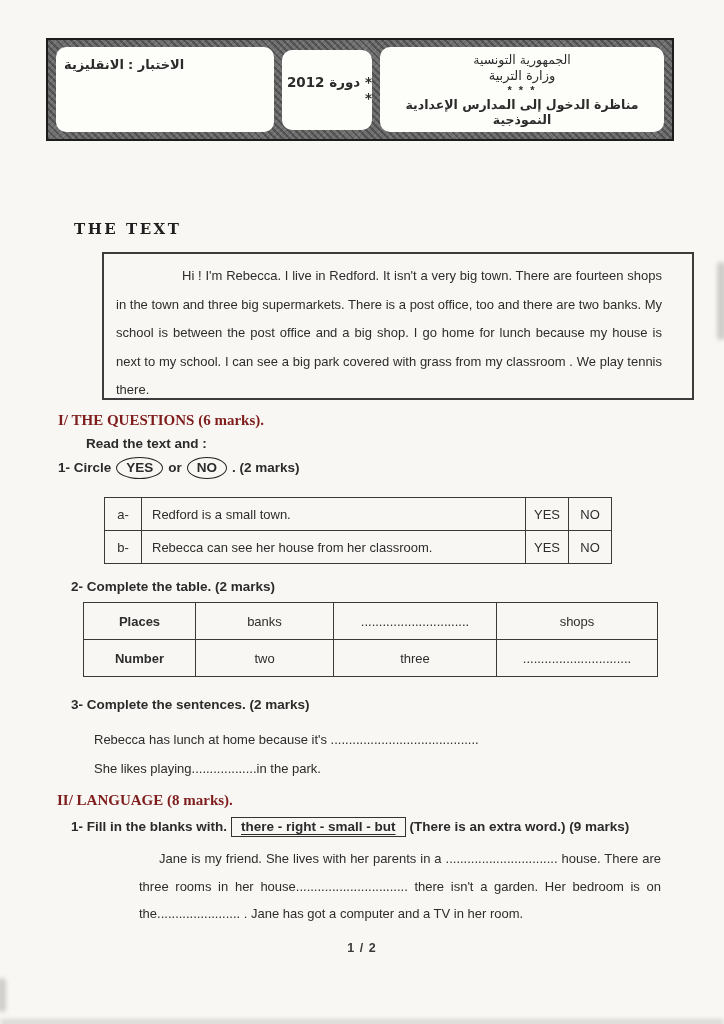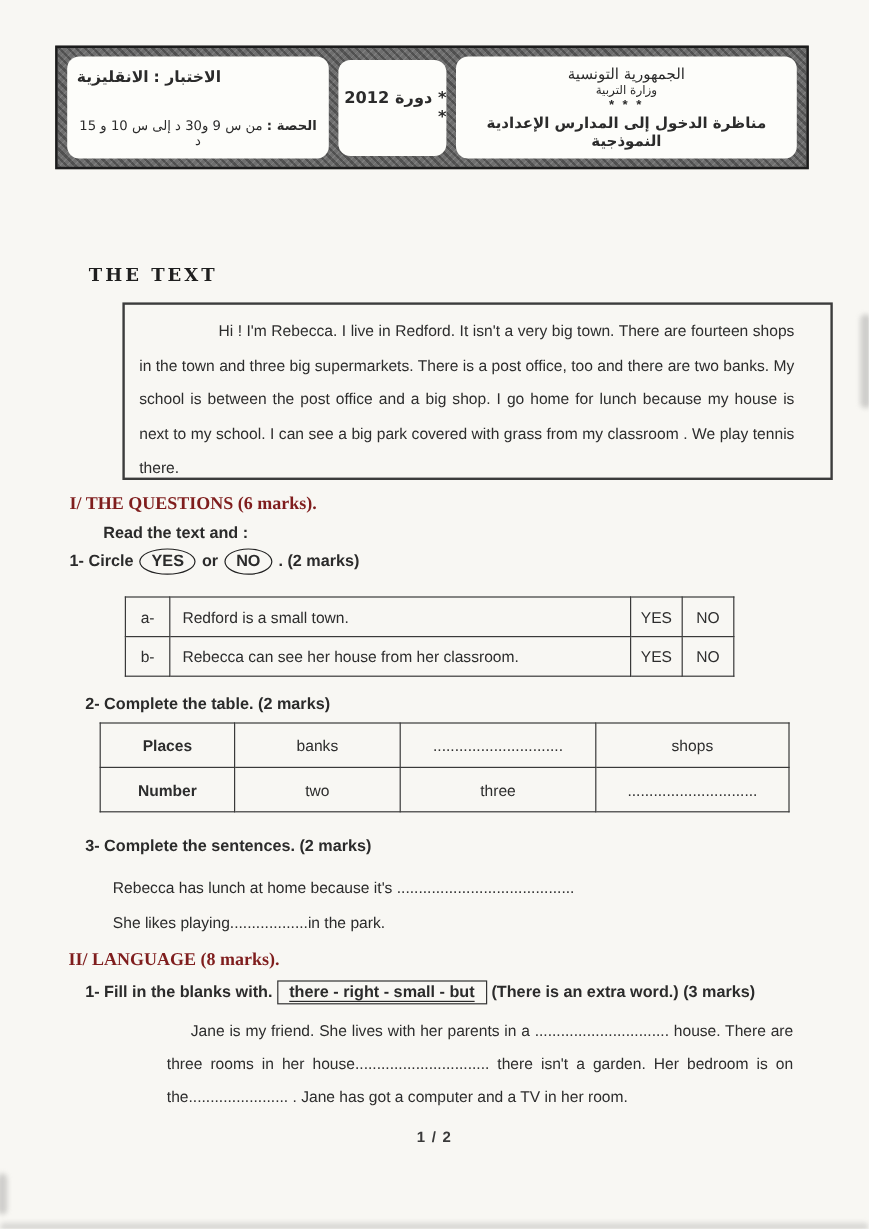--- a/index.html
+++ b/index.html
@@ -38,21 +38,21 @@
     width: 90px; align-self: center; height: 80px;
     display: flex; align-items: center; justify-content: center;
     font-size: 13.5px; font-weight: bold;
   }
   .panel-right {
     flex: 1; display: flex; flex-direction: column;
     justify-content: center; text-align: center; padding: 4px 6px;
     gap: 1px;
   }
   .panel-right .l1 { font-size: 12.5px; }
-  .panel-right .l2 { font-size: 10px; }
+  .panel-right .l2 { font-size: 13px; }
   .panel-right .stars { font-size: 11px; font-weight: bold; letter-spacing: 2px; }
   .panel-right .l3 { font-size: 12.5px; font-weight: bold; }
 
   
   .text-title {
     left: 74px; top: 220px;
     font-family: "DejaVu Serif", serif;
     font-weight: bold; font-size: 15px; letter-spacing: 2.5px;
     color: #1f1f1f;
   }
@@ -128,24 +128,20 @@
   .smudge-left { left: -2px; top: 978px; width: 8px; height: 34px; }
 </style>
 </head>
 <body>
 
 <div class="abs header-box">
   <div class="panel panel-left">
     <div class="subject-line ar">
       <span class="ar-b">الاختبار :</span>
       <span class="ar-b">الانقليزية</span>
-    </div>
-    <div class="time-line ar">
-      <span class="ar-b">الحصة :</span>
-      <span>من س 9 و30 د إلى س 10 و 15 د</span>
     </div>
   </div>
   <div class="panel panel-mid ar">
     <div>* دورة 2012 *</div>
   </div>
   <div class="panel panel-right">
     <div class="l1 ar">الجمهورية التونسية</div>
     <div class="l2 ar">وزارة التربية</div>
     <div class="stars">* * *</div>
     <div class="l3 ar">مناظرة الدخول إلى المدارس الإعدادية النموذجية</div>
@@ -201,21 +197,21 @@
 </tbody>
   </table>
 
 <div class="abs q3-title">3- Complete the sentences. (2 marks)</div>
 <div class="abs q3-s1">Rebecca has lunch at home because it's .........................................</div>
 <div class="abs q3-s2">She likes playing..................in the park.</div>
 
 <div class="abs serif-title lang-title">II/ LANGUAGE (8 marks).</div>
 
 <div class="abs fill-line">
-  <span>1- Fill in the blanks with.</span><span class="word-bank"><span class="wb-words">there  - right  -  small  -  but</span></span><span>(There is an extra word.) (3 marks)</span>
+  <span>1- Fill in the blanks with.</span><span class="word-bank"><span class="wb-words">there  - right  -  small  -  but</span></span><span>(There is an extra word.) (9 marks)</span>
 </div>
 
 <div class="abs jane">
   <div class="jl jl-just jl-first">Jane is my friend. She lives with her parents in a ............................... house. There are</div>
   <div class="jl jl-just">three rooms in her house............................... there isn't a garden. Her bedroom is on</div>
   <div class="jl">the.......................   . Jane has got a computer and a TV in her room.</div>
 </div>
 
 <div class="abs footer">1 / 2</div>
 

